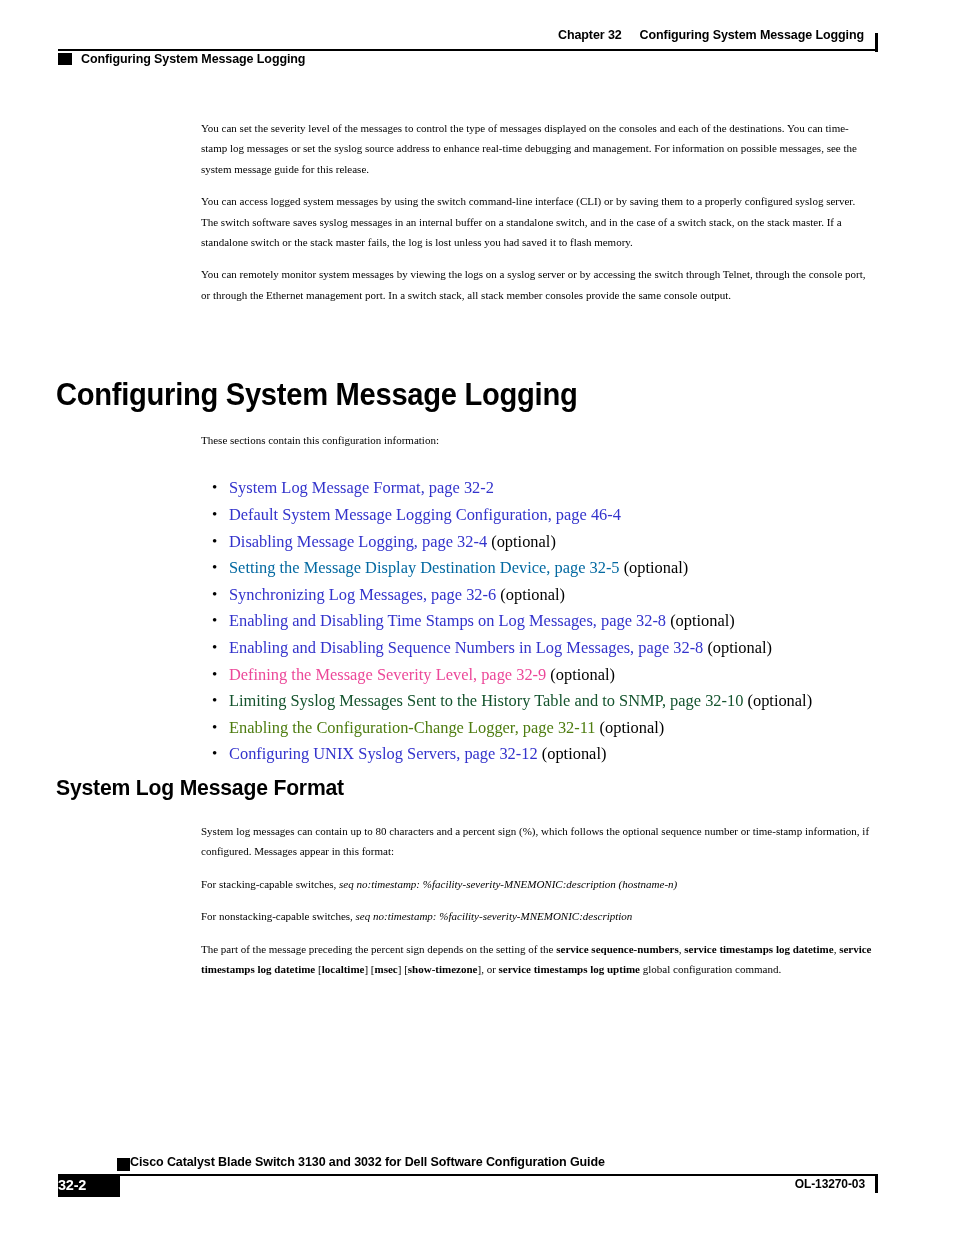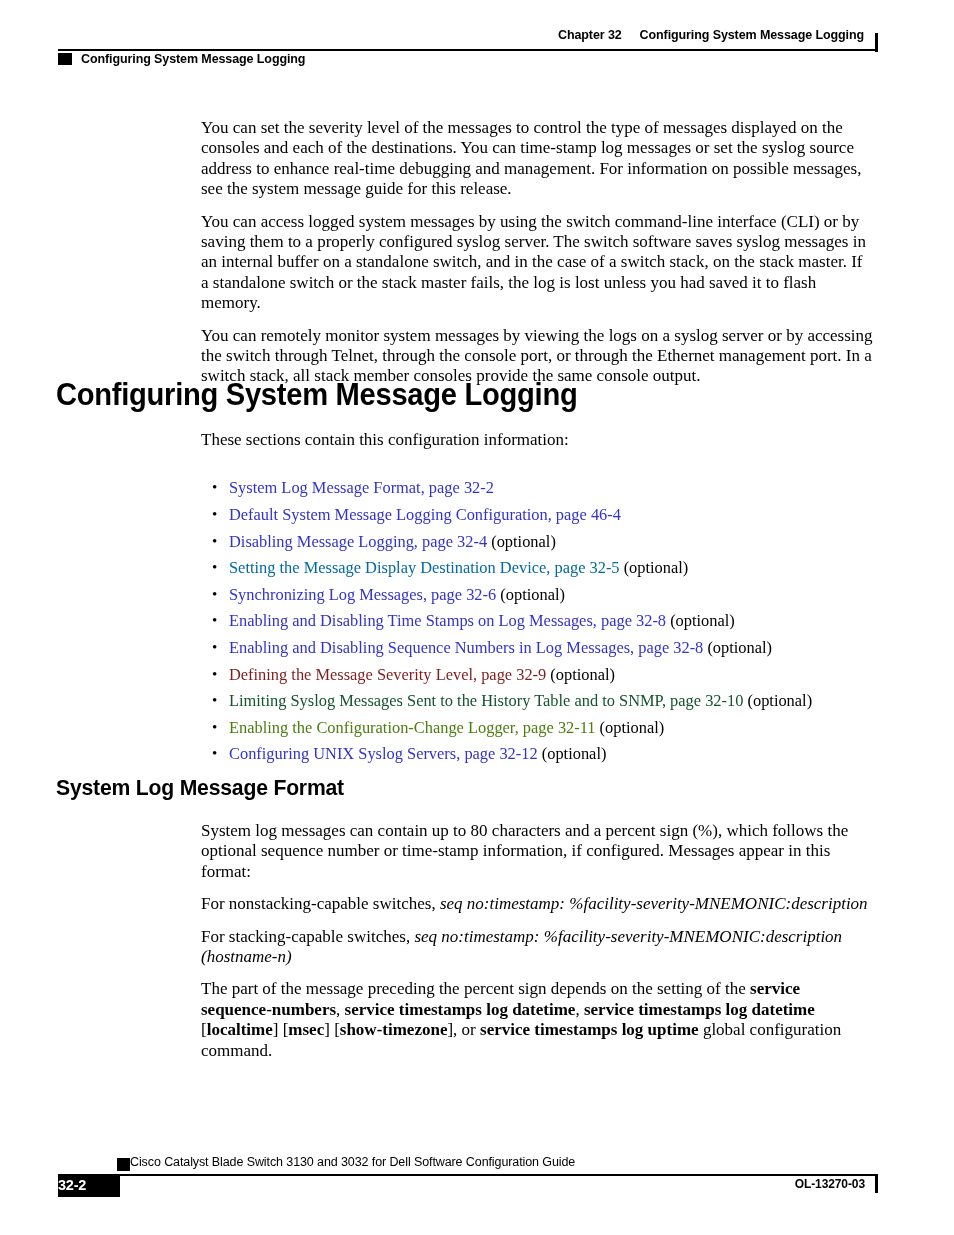--- a/index.html
+++ b/index.html
@@ -82,21 +82,21 @@
     left: 0;
     top: 0;
     width: 954px;
   }
   .body-col {
     position: absolute;
     left: 201px;
     width: 672px;
   }
   .para {
-    font-size: 17px;
+    font-size: 11px;
     line-height: 20.4px;
     text-align: left;
     margin: 0;
   }
   .para + .para { margin-top: 12px; }
 
   .h1 {
     position: absolute;
     left: 56px;
     font-family: "Liberation Sans Narrow", "Liberation Sans", sans-serif;
@@ -156,21 +156,21 @@
     left: 58px;
     top: 1155px;
     width: 820px;
     height: 60px;
   }
   .footer-title {
     position: absolute;
     left: 72px;
     top: 0px;
     font-family: "Liberation Sans Narrow", "Liberation Sans", sans-serif;
-    font-weight: normal;
+    font-weight: bold;
     font-size: 12.5px;
     letter-spacing: -0.1px;
     white-space: nowrap;
   }
   .footer-square {
     position: absolute;
     left: 59px;
     top: 3px;
     width: 13px;
     height: 13px;
@@ -253,33 +253,33 @@
     <div class="body-col" style="top:430px;">
       <p class="para">These sections contain this configuration information:</p>
       <ul class="bullets" style="margin-top:28px;">
         <li><a class="xref" href="#" style="color: rgb(51, 51, 204); text-decoration: none;">System Log Message Format, page 32-2</a><span class="opt"></span></li>
         <li><a class="xref" href="#" style="color: rgb(51, 51, 204); text-decoration: none;">Default System Message Logging Configuration, page 46-4</a><span class="opt"></span></li>
         <li><a class="xref" href="#" style="color: rgb(51, 51, 204); text-decoration: none;">Disabling Message Logging, page 32-4</a><span class="opt"> (optional)</span></li>
         <li><a class="xref" href="#" style="color: #0369a1; text-decoration: none;">Setting the Message Display Destination Device, page 32-5</a><span class="opt"> (optional)</span></li>
         <li><a class="xref" href="#" style="color: rgb(51, 51, 204); text-decoration: none;">Synchronizing Log Messages, page 32-6</a><span class="opt"> (optional)</span></li>
         <li><a class="xref" href="#" style="color: rgb(51, 51, 204); text-decoration: none;">Enabling and Disabling Time Stamps on Log Messages, page 32-8</a><span class="opt"> (optional)</span></li>
         <li><a class="xref" href="#" style="color: rgb(51, 51, 204); text-decoration: none;">Enabling and Disabling Sequence Numbers in Log Messages, page 32-8</a><span class="opt"> (optional)</span></li>
-        <li><a class="xref" href="#" style="color: #7f1d1d; text-decoration: none;">Defining the Message Severity Level, page 32-9</a><span class="opt"> (optional)</span></li>
+        <li><a class="xref" href="#" style="color: #ec4899; text-decoration: none;">Defining the Message Severity Level, page 32-9</a><span class="opt"> (optional)</span></li>
         <li><a class="xref" href="#" style="color: #14532d; text-decoration: none;">Limiting Syslog Messages Sent to the History Table and to SNMP, page 32-10</a><span class="opt"> (optional)</span></li>
         <li><a class="xref" href="#" style="color: #4d7c0f; text-decoration: none;">Enabling the Configuration-Change Logger, page 32-11</a><span class="opt"> (optional)</span></li>
         <li><a class="xref" href="#" style="color: rgb(51, 51, 204); text-decoration: none;">Configuring UNIX Syslog Servers, page 32-12</a><span class="opt"> (optional)</span></li>
       </ul>
     </div>
 
     <h2 class="h2" style="top:775px;">System Log Message Format</h2>
 
     <div class="body-col" style="top:821px;">
       <p class="para">System log messages can contain up to 80 characters and a percent sign (%), which follows the optional sequence number or time-stamp information, if configured. Messages appear in this format:</p>
+      <p class="para"><span>For stacking-capable switches, </span><span class="ital">seq no:timestamp: %facility-severity-MNEMONIC:description (hostname-n)</span></p>
       <p class="para"><span>For nonstacking-capable switches, </span><span class="ital">seq no:timestamp: %facility-severity-MNEMONIC:description</span></p>
-      <p class="para"><span>For stacking-capable switches, </span><span class="ital">seq no:timestamp: %facility-severity-MNEMONIC:description (hostname-n)</span></p>
       <p class="para"><span>The part of the message preceding the percent sign depends on the setting of the </span><span class="bld">service sequence-numbers</span><span>, </span><span class="bld">service timestamps log datetime</span><span>, </span><span class="bld">service timestamps log datetime</span><span> [</span><span class="bld">localtime</span><span>] [</span><span class="bld">msec</span><span>] [</span><span class="bld">show-timezone</span><span>], or </span><span class="bld">service timestamps log uptime</span><span> global configuration command.</span></p>
     </div>
 
   </div>
 
   <div class="footer">
     <div class="footer-square"></div>
     <div class="footer-title">Cisco Catalyst Blade Switch 3130 and 3032 for Dell Software Configuration Guide</div>
     <div class="footer-rule"></div>
     <div class="footer-tick"></div>

